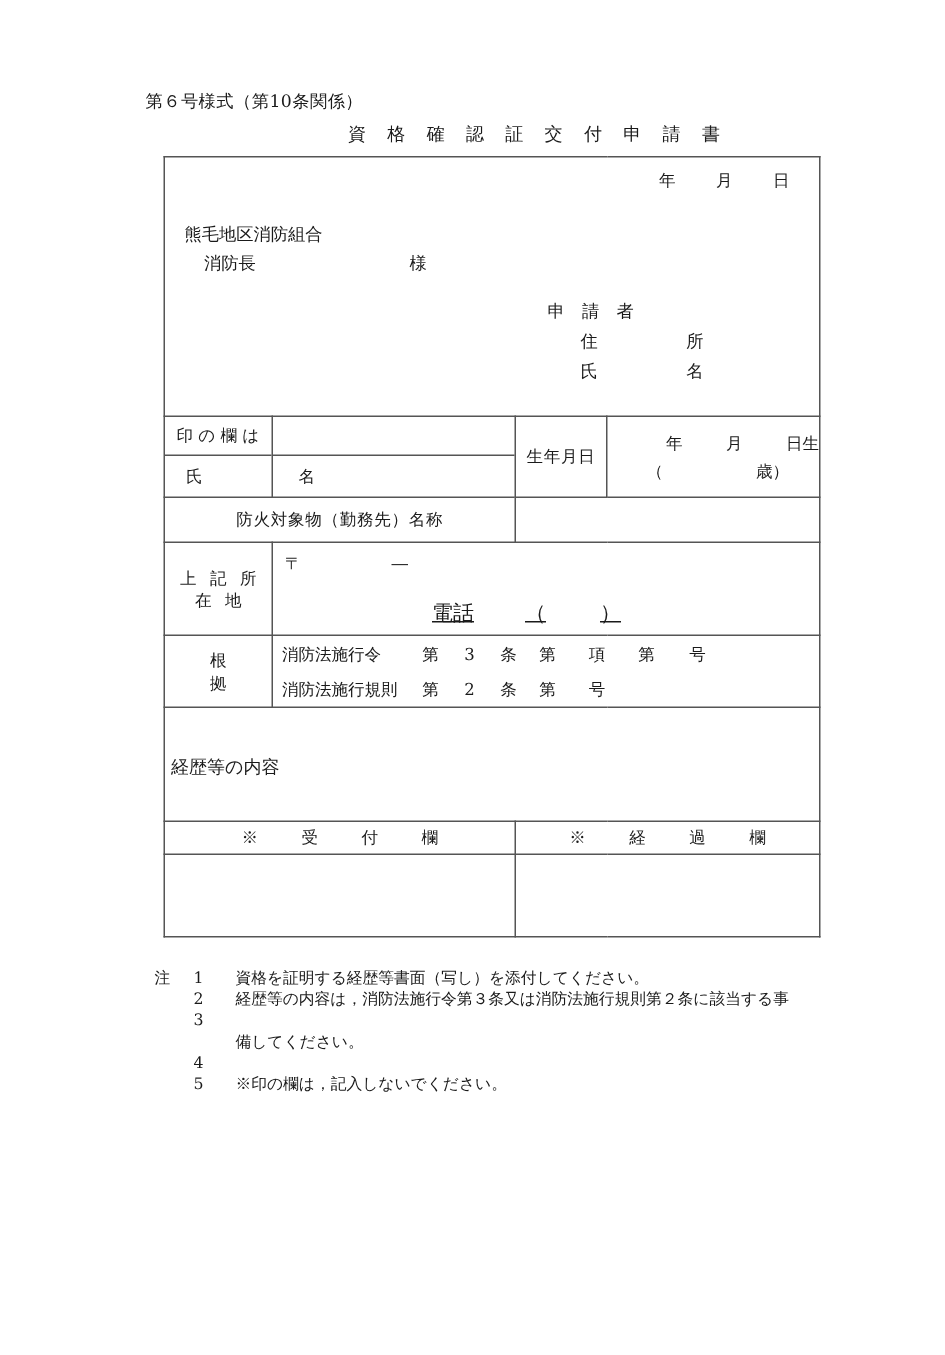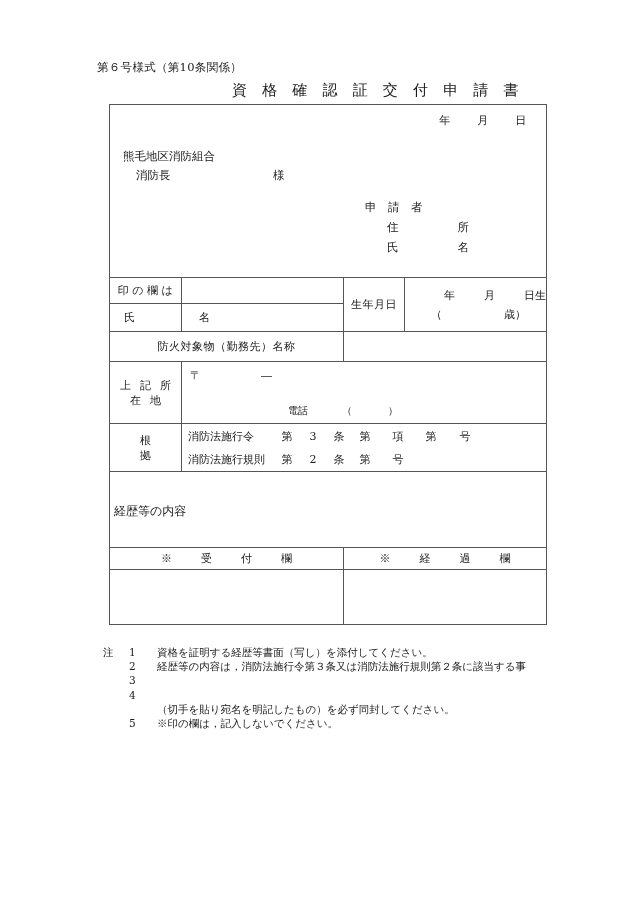--- a/index.html
+++ b/index.html
@@ -23,21 +23,21 @@
   .form-no {
     position: absolute;
     left: 97px; top: 60px;
     font-size: 11.5px;
     letter-spacing: 0.3px;
     white-space: nowrap;
   }
   .doc-title {
     position: absolute;
     left: 232px; top: 81px;
-    font-size: 15px;
+    font-size: 12px;
     letter-spacing: 5.2px;
     white-space: nowrap;
   }
 
   
   .tbl {
     position: absolute;
     left: 109px; top: 104px;
     width: 437px;
     border-collapse: collapse;
@@ -110,21 +110,21 @@
   .dob-bot u { text-decoration: none; display: inline-block; width: 26px; }
   .dob-bot b { font-weight: normal; display: inline-block; width: 62px; }
 
   
   .bldg-lbl { height: 30px; text-align: center; font-size: 11px; letter-spacing: 0.5px; }
   
   .addr-lbl { height: 62px; text-align: center; font-size: 11px; letter-spacing: 9px; padding-left: 9px !important; }
   .addr-box { height: 62px; vertical-align: top; position: relative; }
   .zip { position: absolute; left: 8px; top: 6px; font-size: 11px; white-space: nowrap; }
   .zip em { font-style: normal; padding: 0 30px; }
-  .tel { position: absolute; left: 106px; bottom: 5px; font-size: 10px; white-space: nowrap; }
+  .tel { position: absolute; left: 106px; bottom: 5px; font-size: 14px; white-space: nowrap; text-decoration: underline; }
   .tel em { font-style: normal; padding-left: 34px; }
   .tel i { font-style: normal; display: inline-block; width: 36px; }
 
   
   .basis-lbl { height: 48px; text-align: center; font-size: 11px; letter-spacing: 22px; padding-left: 22px !important; }
   .basis-box { height: 48px; vertical-align: middle; padding: 0 0 0 6px !important; }
   .basis-row { font-size: 11px; line-height: 23px; white-space: nowrap; }
   .basis-row u { text-decoration: none; display: inline-block; }
   .bw-law  { display: inline-block; width: 86px; }
   .bw-d1   { display: inline-block; width: 26px; text-align: center; }
@@ -271,26 +271,26 @@
     <div class="note-row">
       <div class="note-head"></div>
       <div class="note-num">2</div>
       <div class="note-txt">経歴等の内容は，消防法施行令第３条又は消防法施行規則第２条に該当する事</div>
     </div>
 
     <div class="note-row">
       <div class="note-head"></div>
       <div class="note-num">3</div>
     </div>
+    <div class="note-cont">備してください。</div>
 
     <div class="note-row">
       <div class="note-head"></div>
       <div class="note-num">4</div>
     </div>
-    <div class="note-cont">（切手を貼り宛名を明記したもの）を必ず同封してください。</div>
 
     <div class="note-row">
       <div class="note-head"></div>
       <div class="note-num">5</div>
       <div class="note-txt">※印の欄は，記入しないでください。</div>
     </div>
   </div>
 
 </div>
 

